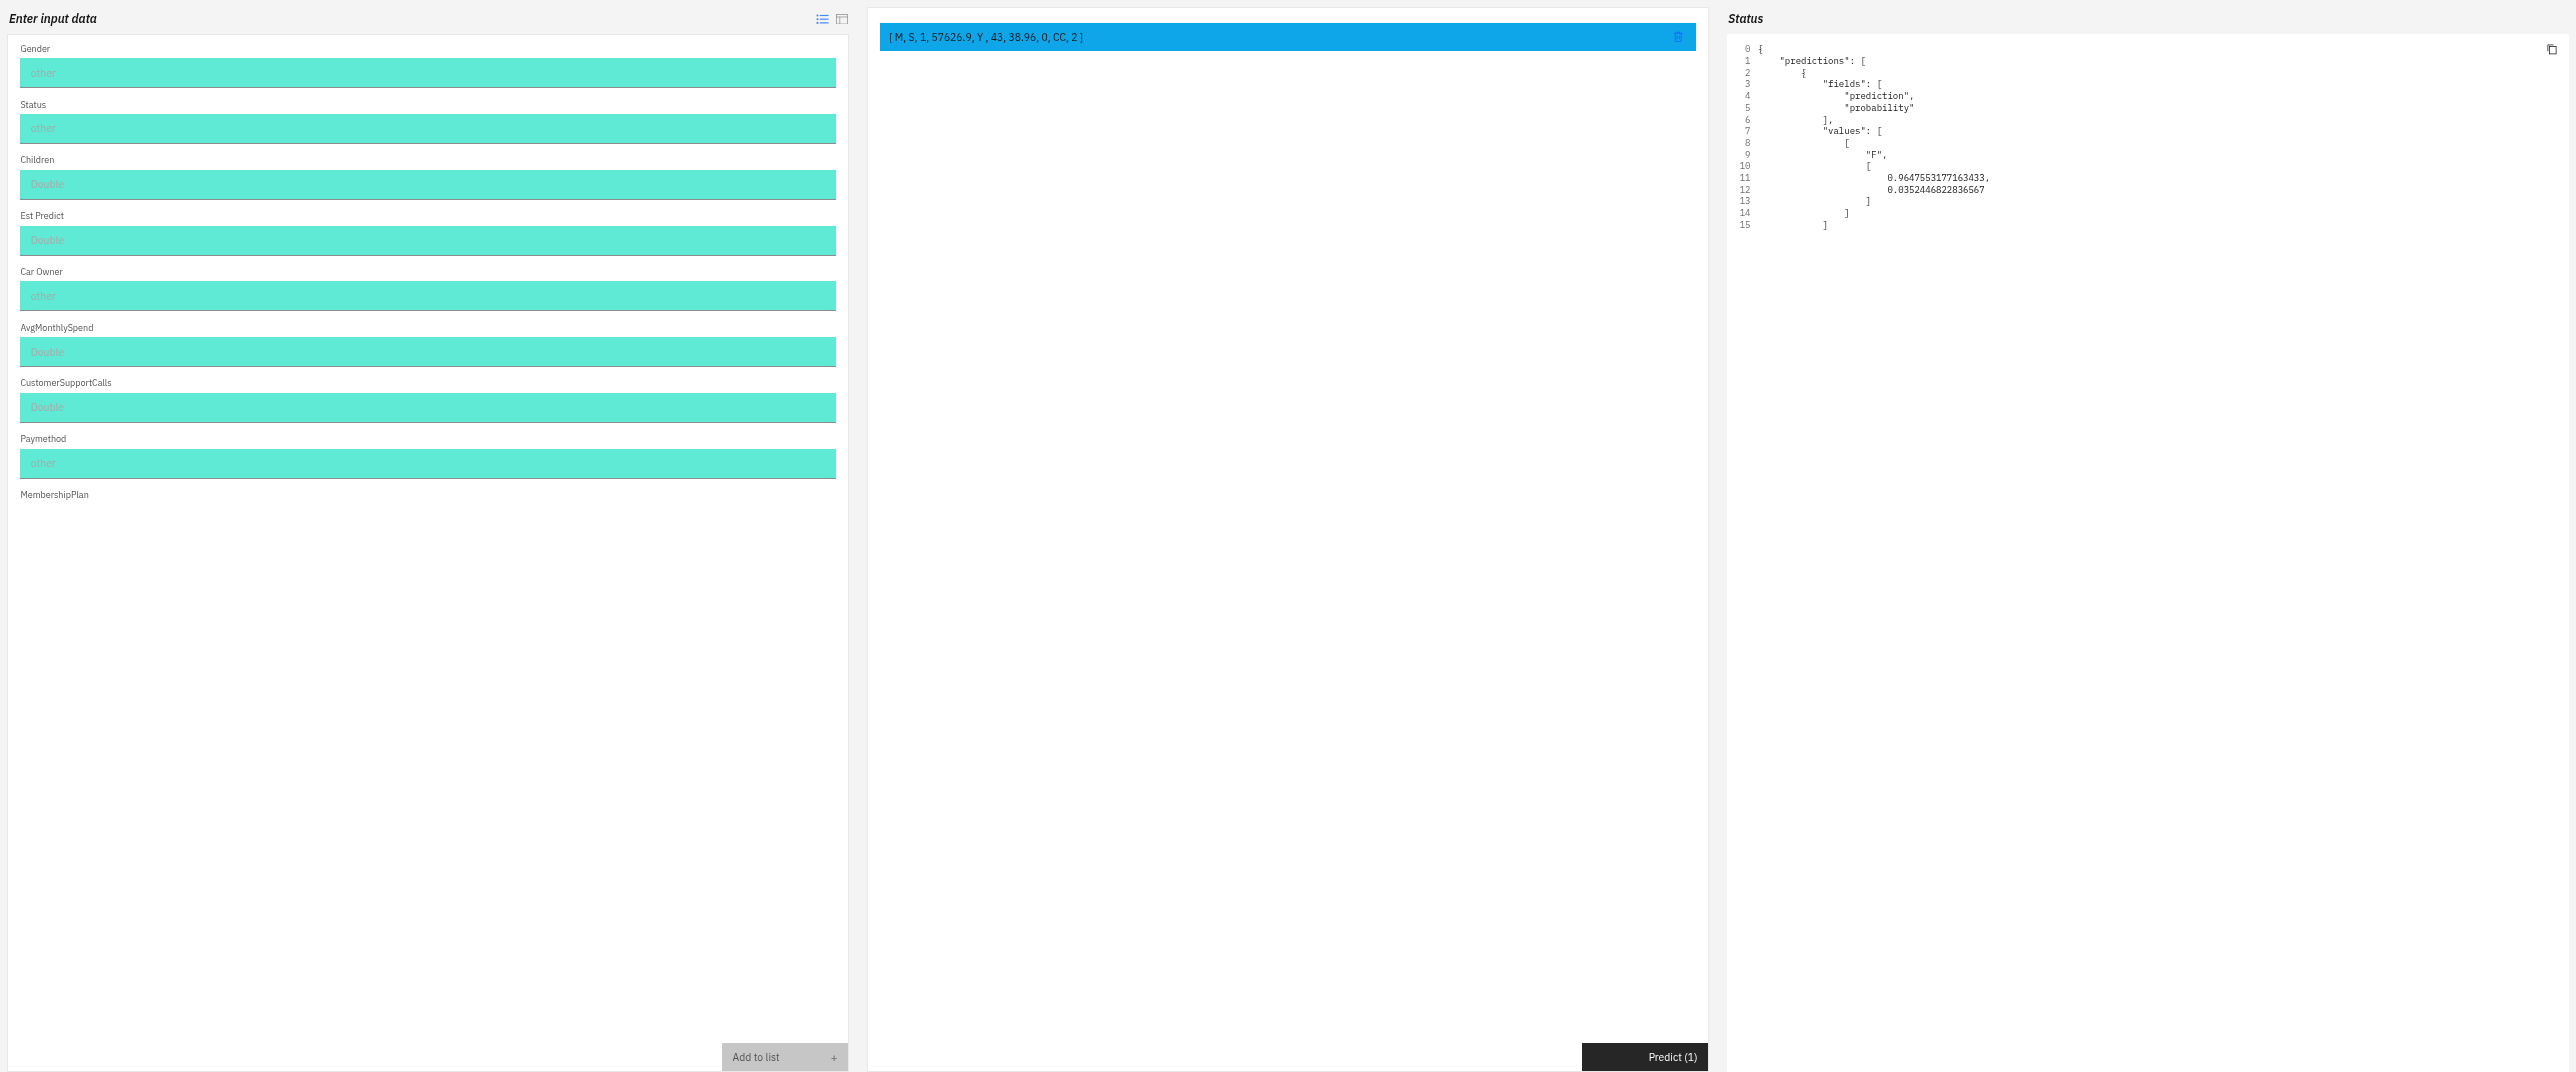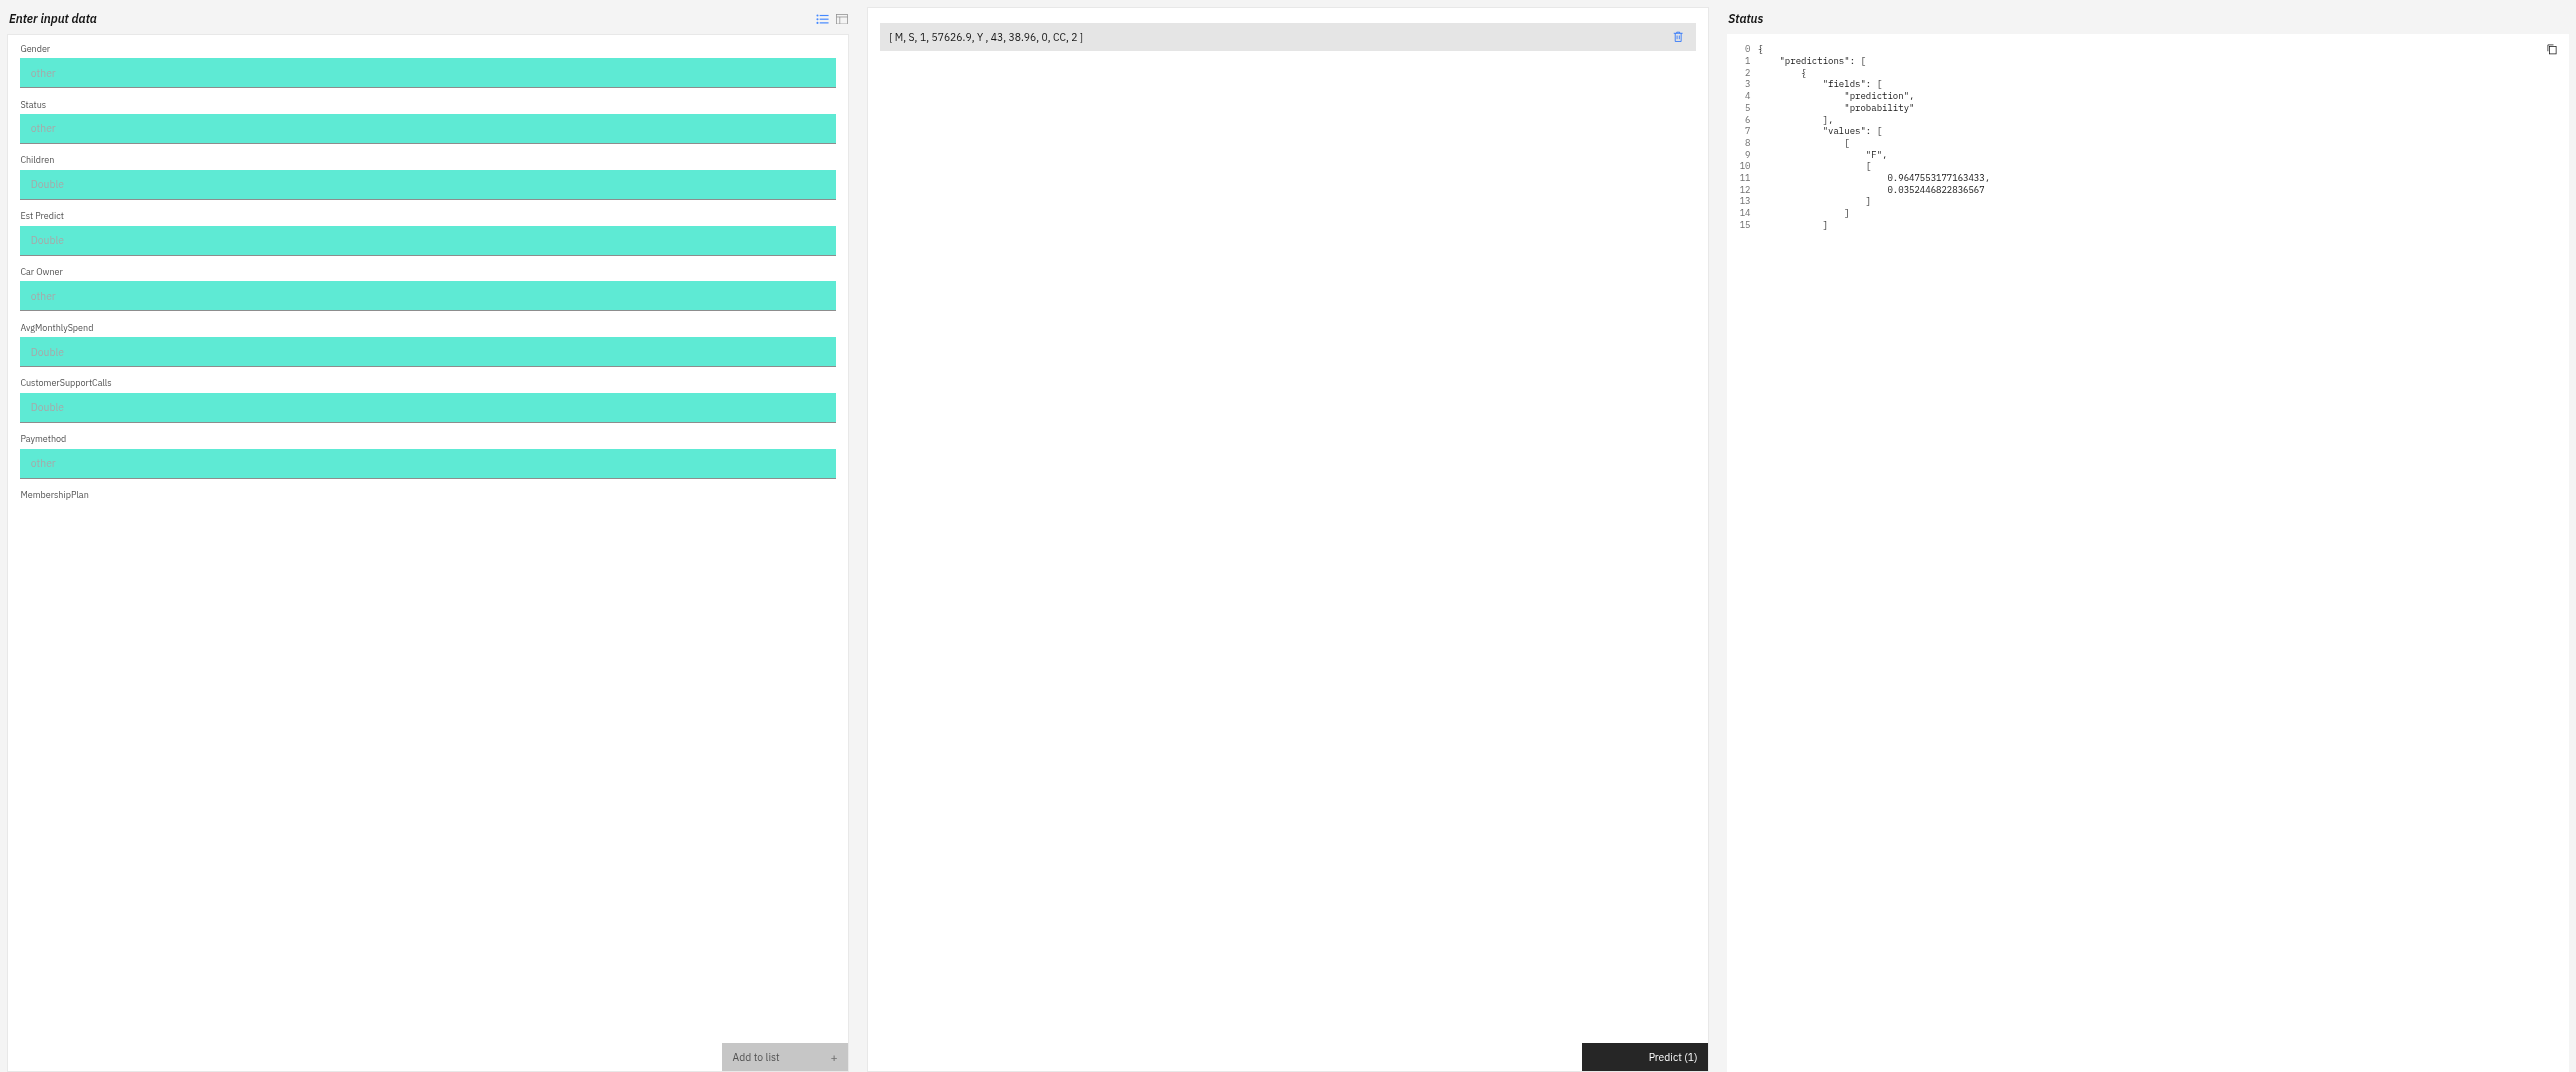--- a/index.html
+++ b/index.html
@@ -104,21 +104,21 @@
     }
     .plus-sign { font-size: 12px; color: #6f6f6f; }
 
     
     .input-list-body {
       padding: 15px 12px;
       height: calc(100% - 27px);
       overflow: auto;
     }
     .list-row {
-      background: #e5e5e5;
+      background: #0ea5e9;
       height: 28px;
       display: flex;
       align-items: center;
       justify-content: space-between;
       padding: 0 9px;
       font-size: 10.4px;
     }
     .list-row-text {
       white-space: nowrap;
       overflow: hidden;

